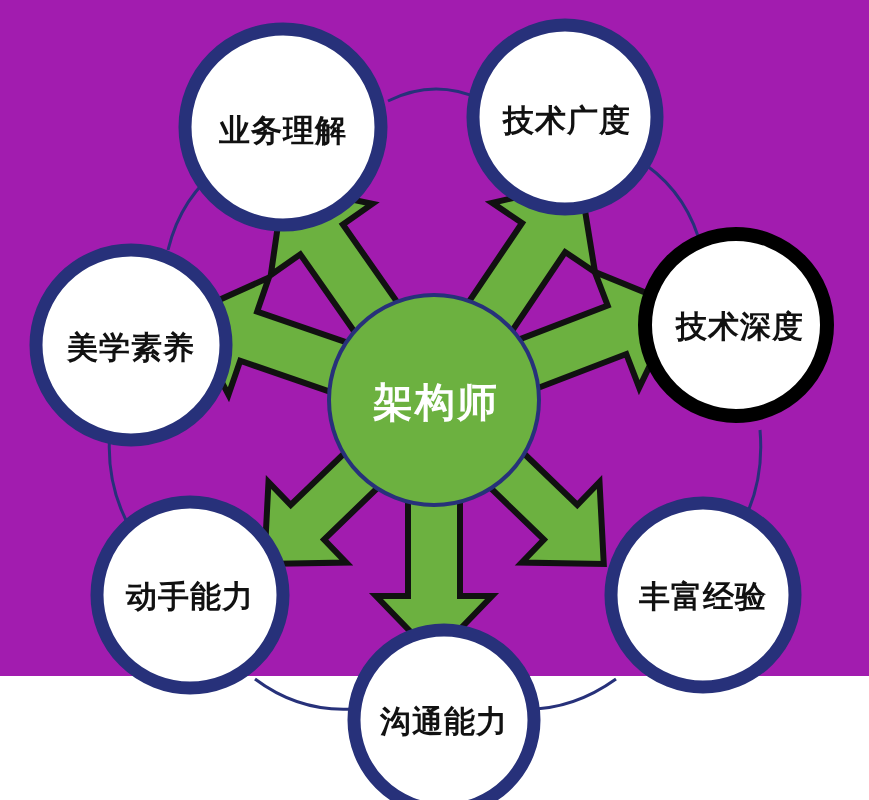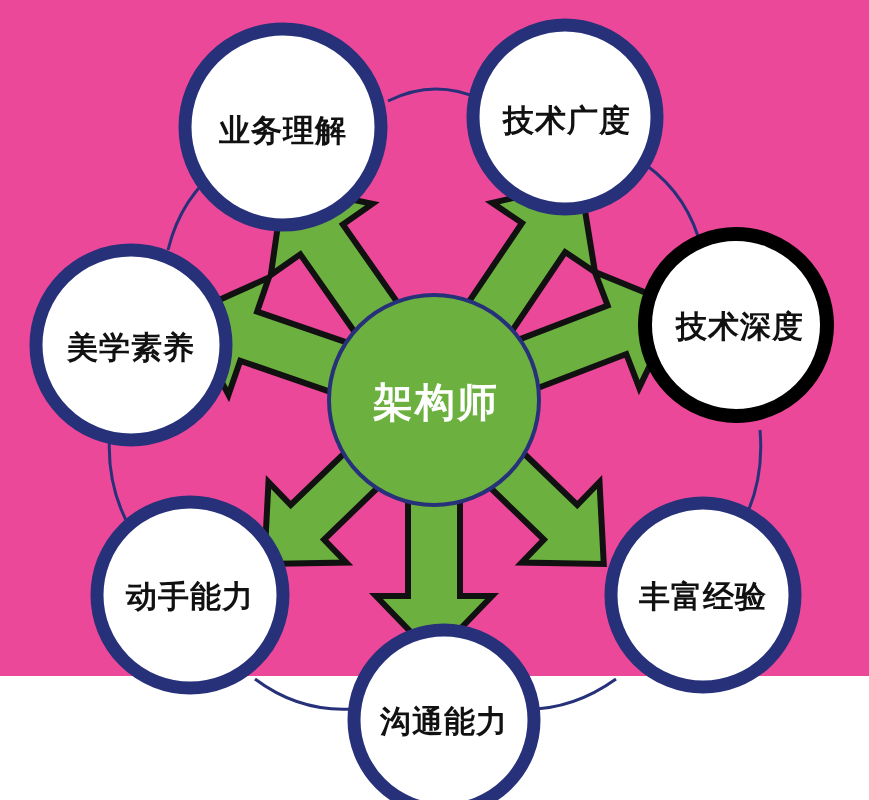--- a/index.html
+++ b/index.html
@@ -11,21 +11,21 @@
   body {
     width: 869px;
     height: 800px;
     overflow: hidden;
     font-family: "DejaVu Sans", "Liberation Sans", sans-serif;
   }
   #diagram-root {
     position: relative;
     width: 869px;
     height: 676px;
-    background: #ec4899;
+    background: #a21caf;
   }
   #diagram-svg {
     position: absolute;
     top: 0;
     left: 0;
     width: 869px;
     height: 800px;
     display: block;
   }
   .node-label {

